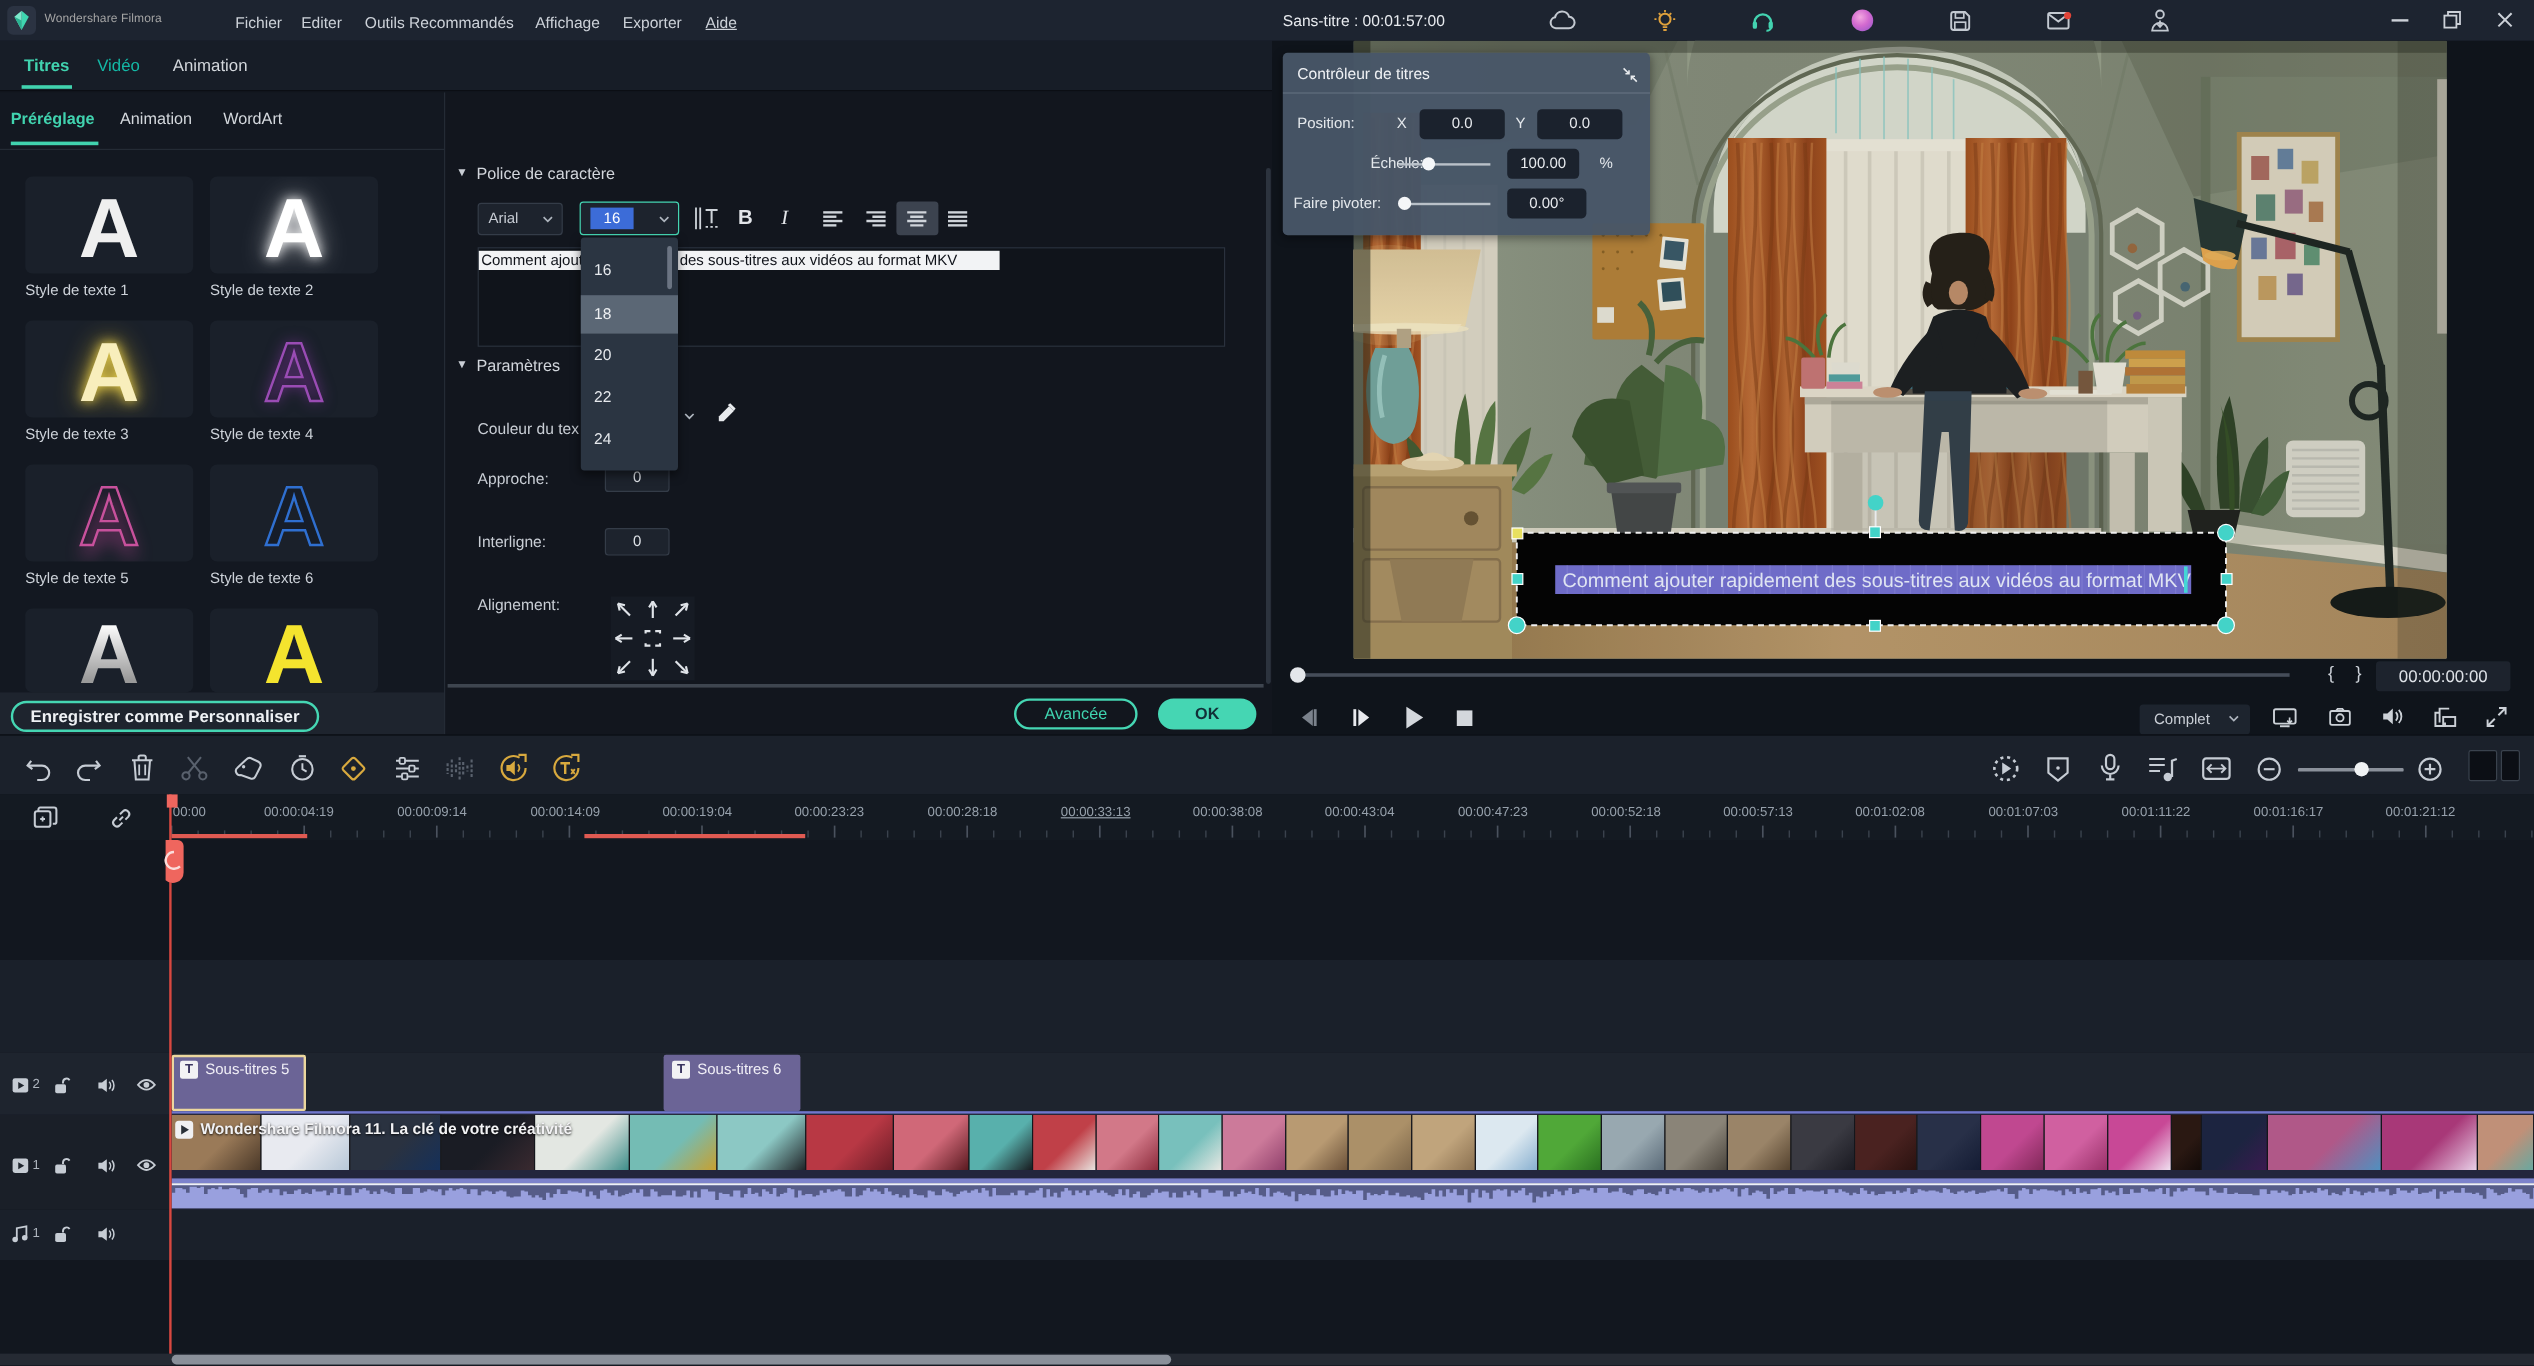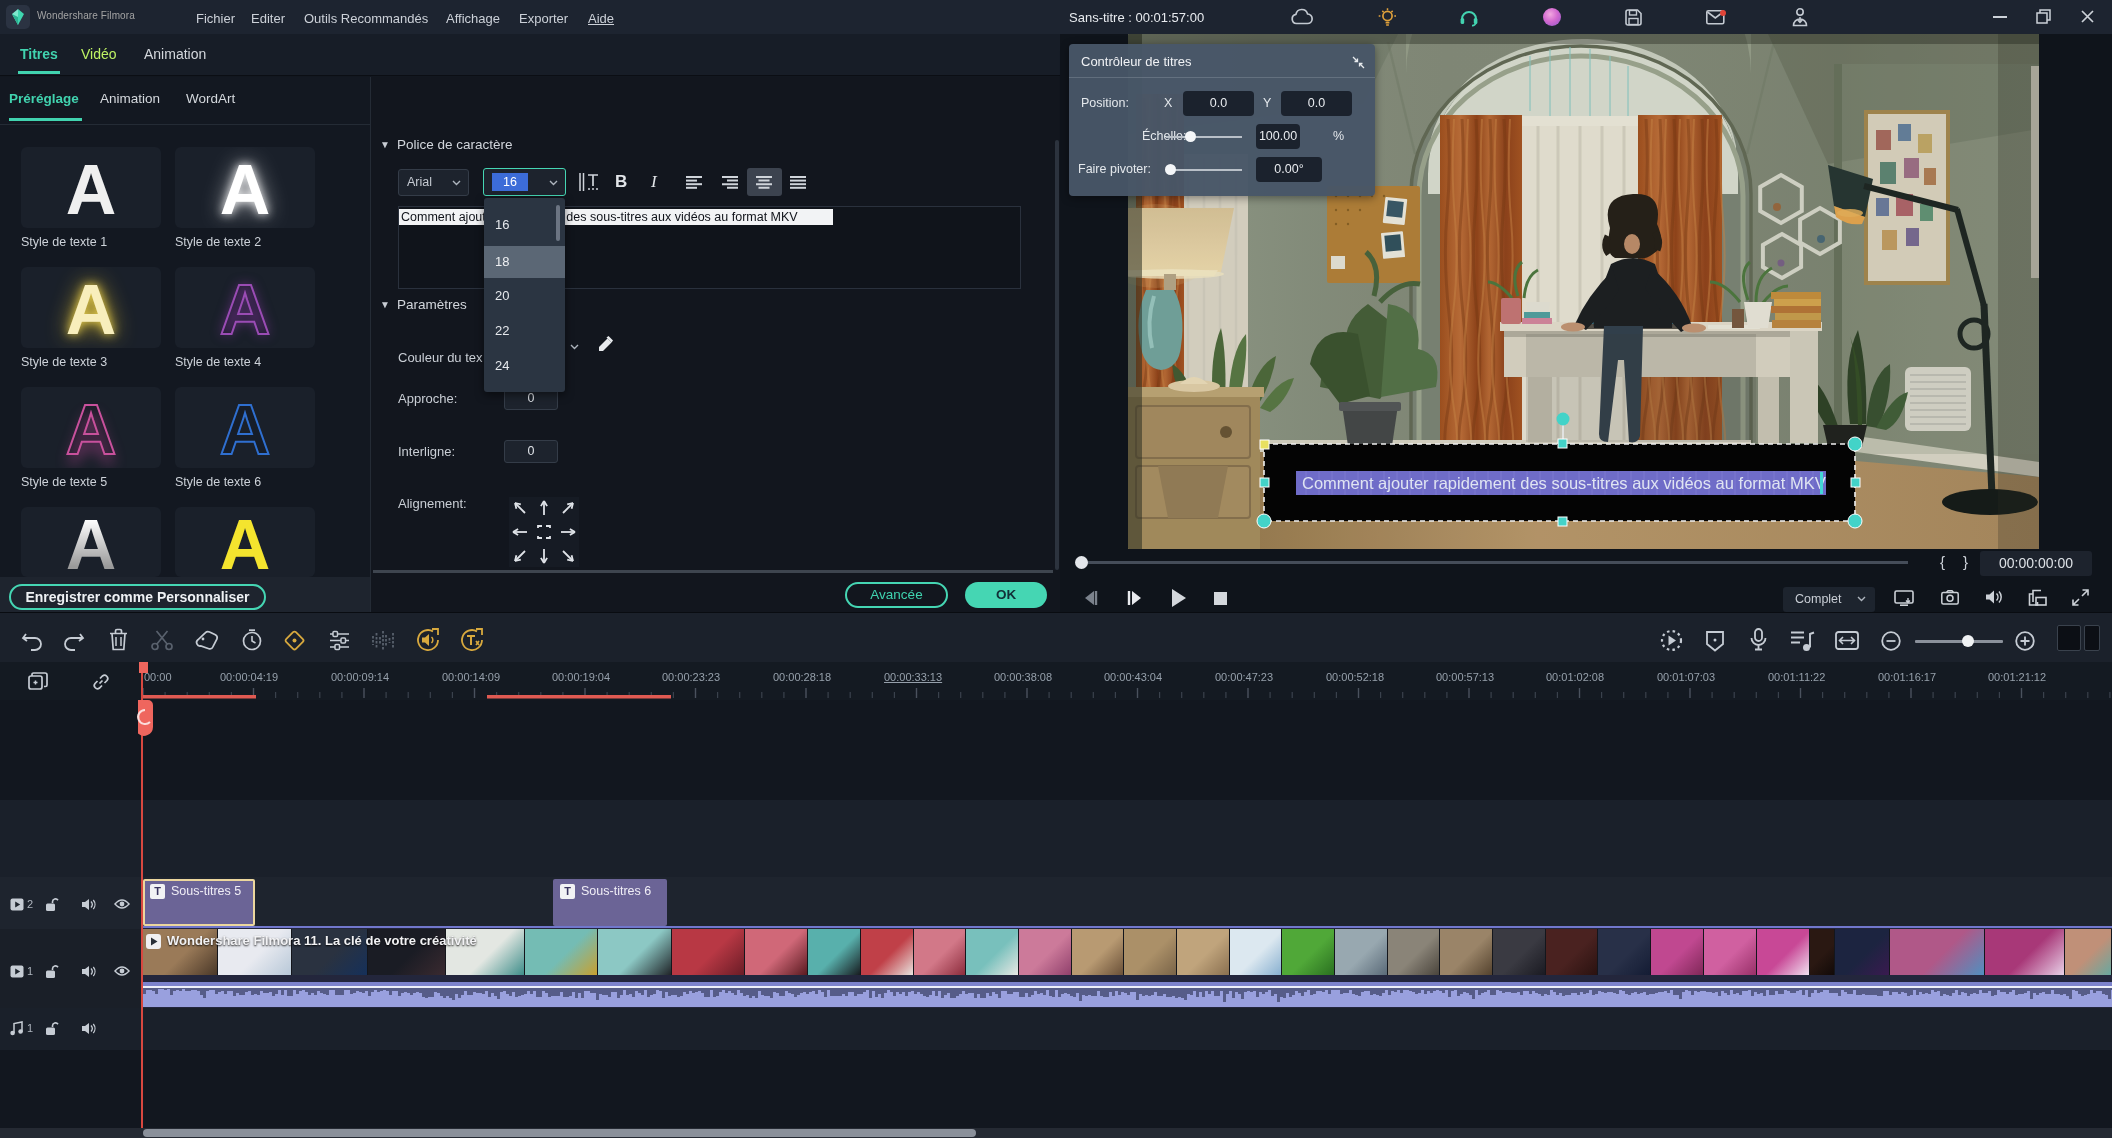--- a/index.html
+++ b/index.html
@@ -63,21 +63,21 @@
       <rect x="1" y="4" width="10" height="10" fill="none" stroke="#ccd1d8" stroke-width="1.5"></rect>
       <path d="M4 4 V1 h10 v10 h-3" fill="none" stroke="#ccd1d8" stroke-width="1.5"></path>
     </svg>
 <svg style="left:2081px;top:10px;" width="13" height="13" viewBox="0 0 13 13">
       <path d="M1 1 L12 12 M12 1 L1 12" stroke="#ccd1d8" stroke-width="1.7"></path>
     </svg>
 
 <div class="abs" style="left:0;top:34px;width:1060px;height:42px;background:#171d27;border-bottom:1px solid #0b0e14;"></div>
 <div class="txt" style="left:20px;top:46px;font-size:14px;font-weight:bold;color:#41d3af;">Titres</div>
 <div class="abs" style="left:18px;top:71px;width:42px;height:3px;background:#41d3af;"></div>
-<div class="txt" style="left:81px;top:46px;font-size:14px;color:#bef264;">Vidéo</div>
+<div class="txt" style="left:81px;top:46px;font-size:14px;color:#14b8a6;">Vidéo</div>
 <div class="txt" style="left:144px;top:46px;font-size:14px;color:#d4d8dd;">Animation</div>
 
 <div class="abs" style="left:0;top:77px;width:370px;height:535px;background:#131821;"></div>
 <div class="txt" style="left:9px;top:91px;font-size:13.5px;font-weight:bold;color:#41d3af;">Préréglage</div>
 <div class="abs" style="left:9px;top:118px;width:73px;height:2.5px;background:#41d3af;"></div>
 <div class="txt" style="left:100px;top:91px;font-size:13.5px;color:#d4d8dd;">Animation</div>
 <div class="txt" style="left:186px;top:91px;font-size:13.5px;color:#d4d8dd;">WordArt</div>
 <div class="abs" style="left:0;top:124px;width:370px;height:1px;background:#242b35;"></div>
 <div class="abs" style="left:21px;top:147px;width:140px;height:81px;background:#1a202a;border-radius:6px;overflow:hidden;">
       <div style="position:absolute;left:0;top:0;width:140px;height:81px;line-height:87px;text-align:center;font-size:70px;font-weight:bold;color:#efefef;">A</div>
@@ -533,21 +533,21 @@
     </svg>
 <div class="abs" style="left:1069px;top:77px;width:306px;height:1px;background:rgba(230,235,240,0.18);"></div>
 <div class="txt" style="left:1081px;top:96px;font-size:12.5px;color:#e4e8ec;">Position:</div>
 <div class="txt" style="left:1164px;top:96px;font-size:12.5px;color:#e4e8ec;">X</div>
 <div class="abs" style="left:1183px;top:91px;width:71px;height:25px;background:#1b222d;border-radius:4px;text-align:center;line-height:25px;font-size:12.5px;color:#e8ebef;">0.0</div>
 <div class="txt" style="left:1263px;top:96px;font-size:12.5px;color:#e4e8ec;">Y</div>
 <div class="abs" style="left:1281px;top:91px;width:71px;height:25px;background:#1b222d;border-radius:4px;text-align:center;line-height:25px;font-size:12.5px;color:#e8ebef;">0.0</div>
 <div class="txt" style="left:1142px;top:129px;font-size:12.5px;color:#e4e8ec;">Échelle:</div>
 <div class="abs" style="left:1166px;top:136px;width:76px;height:2px;background:#b9c0c8;"></div>
 <div class="abs" style="left:1185px;top:131px;width:11px;height:11px;border-radius:50%;background:#f4f6f8;"></div>
-<div class="abs" style="left:1256px;top:124px;width:44px;height:25px;background:#1b222d;border-radius:4px;text-align:center;line-height:25px;font-size:12.5px;color:#e8ebef;">100.00</div>
+<div class="abs" style="left:1256px;top:124px;width:60px;height:25px;background:#1b222d;border-radius:4px;text-align:center;line-height:25px;font-size:12.5px;color:#e8ebef;">100.00</div>
 <div class="txt" style="left:1333px;top:129px;font-size:12.5px;color:#e4e8ec;">%</div>
 <div class="txt" style="left:1078px;top:162px;font-size:12.5px;color:#e4e8ec;">Faire pivoter:</div>
 <div class="abs" style="left:1166px;top:169px;width:76px;height:2px;background:#b9c0c8;"></div>
 <div class="abs" style="left:1165px;top:164px;width:11px;height:11px;border-radius:50%;background:#f4f6f8;"></div>
 <div class="abs" style="left:1256px;top:157px;width:66px;height:25px;background:#1b222d;border-radius:4px;text-align:center;line-height:25px;font-size:12.5px;color:#e8ebef;">0.00°</div>
 
 <div class="abs" style="left:1081px;top:561px;width:827px;height:3px;background:#454d59;"></div>
 <div class="abs" style="left:1075px;top:556px;width:13px;height:13px;border-radius:50%;background:#e3e6ea;"></div>
 <div class="txt" style="left:1940px;top:553px;font-size:15px;color:#cdd2d9;">{</div>
 <div class="txt" style="left:1963px;top:553px;font-size:15px;color:#cdd2d9;">}</div>

